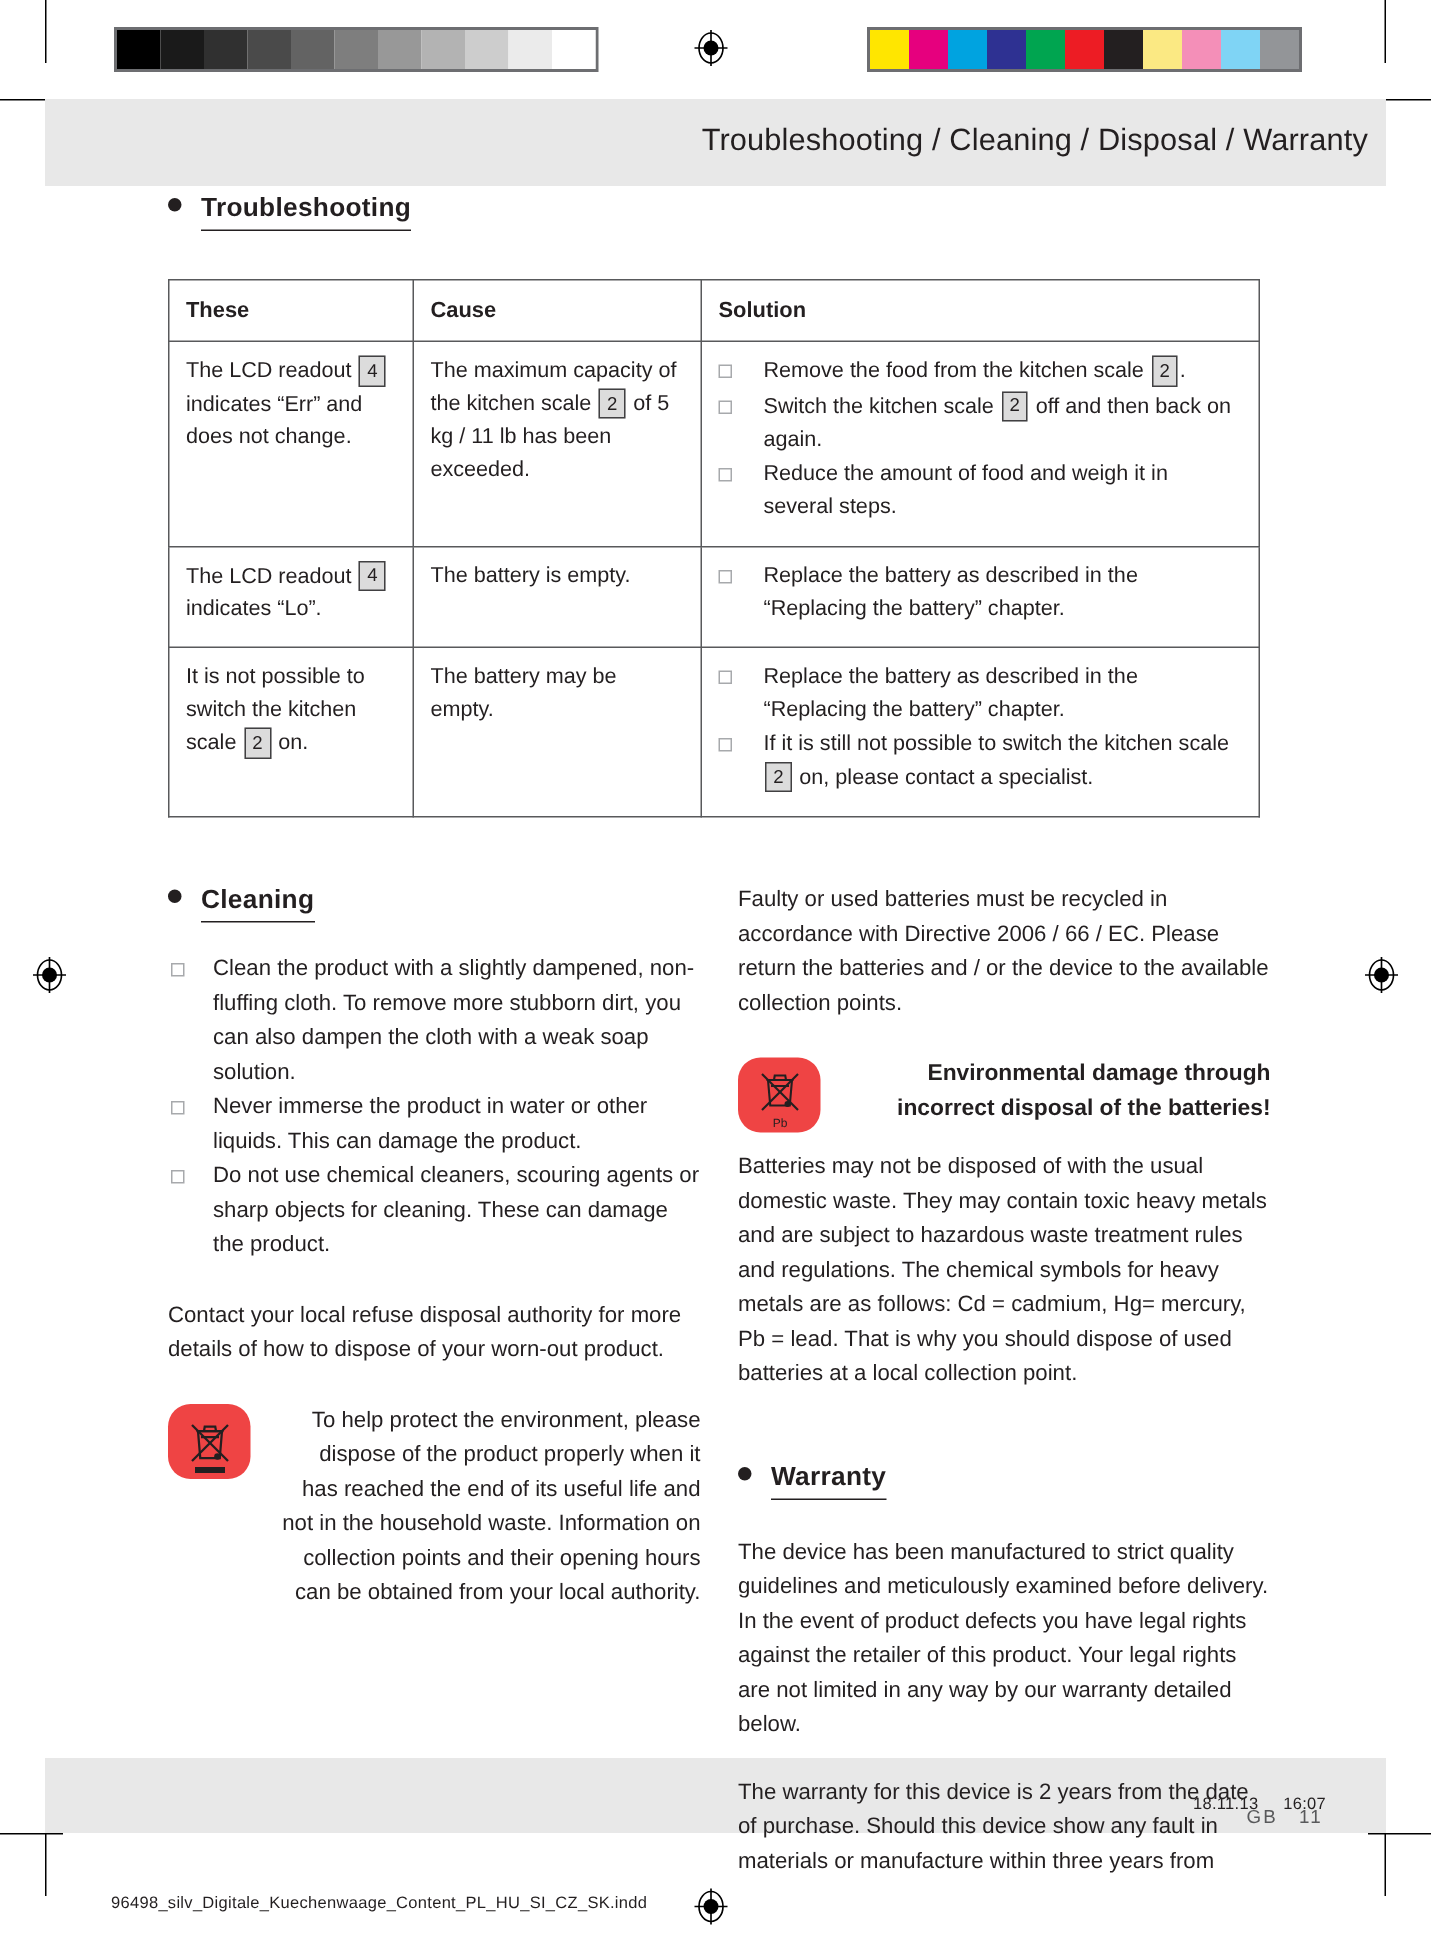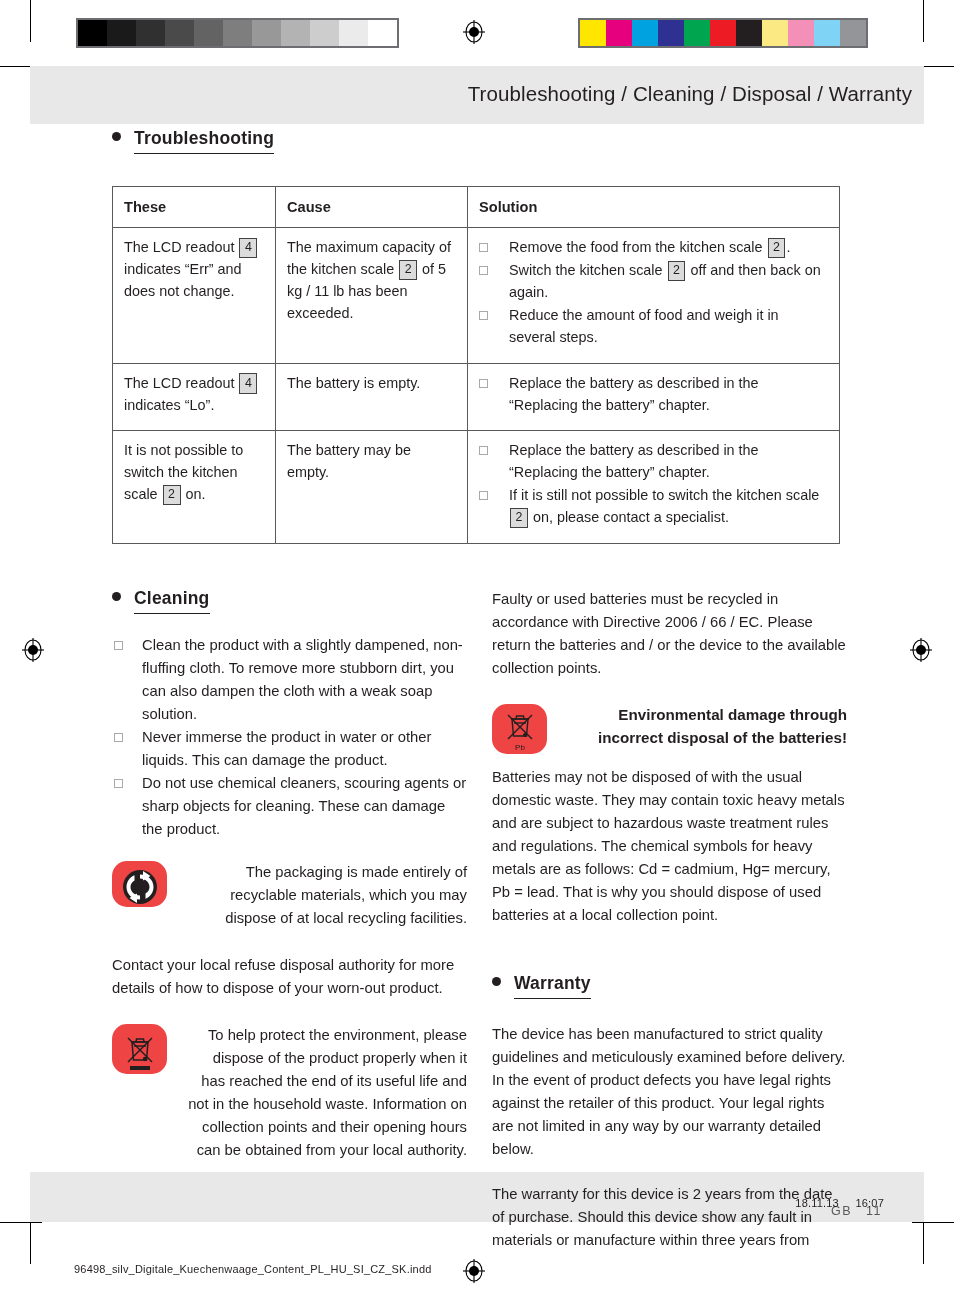--- a/index.html
+++ b/index.html
@@ -400,32 +400,20 @@
           <h2 class="section">Cleaning</h2>
         </div>
 
         <ul class="bullets" id="cleaning-list">
             <li>Clean the product with a slightly dampened, non-fluffing cloth. To remove more stubborn dirt, you can also dampen the cloth with a weak soap solution.</li>
             <li>Never immerse the product in water or other liquids. This can damage the product.</li>
             <li>Do not use chemical cleaners, scouring agents or sharp objects for cleaning. These can damage the product.</li>
           </ul>
 
 
-        <div class="iconrow">
-          <div class="iconbox">
-            <svg width="40" height="40" viewBox="0 0 40 40">
-              <circle cx="20" cy="20" r="17" fill="#231f20"></circle>
-              <path d="M20 7.5 C 28 7.5 33.5 13 33.5 20 C 33.5 25.5 30 30 25.5 31.8 L 25.5 26.5 C 28 25 29.5 22.8 29.5 20 C 29.5 15.2 25.4 11.5 20 11.5 Z" fill="#ffffff"></path>
-              <path d="M20 32.5 C 12 32.5 6.5 27 6.5 20 C 6.5 14.5 10 10 14.5 8.2 L 14.5 13.5 C 12 15 10.5 17.2 10.5 20 C 10.5 24.8 14.6 28.5 20 28.5 Z" fill="#ffffff"></path>
-              <path d="M23 4 L 30.5 9 L 23 13.5 Z" fill="#ffffff"></path>
-              <path d="M17 36 L 9.5 31 L 17 26.5 Z" fill="#ffffff"></path>
-            </svg>
-          </div>
-          <p class="body">The packaging is made entirely of recyclable materials, which you may dispose of at local recycling facilities.</p>
-        </div>
 
         <p class="body gap" style="margin-top:24px;">Contact your local refuse disposal authority for more details of how to dispose of your worn-out product.</p>
 
         <div class="iconrow" style="margin-top:24px;">
           <div class="iconbox tall">
             <svg width="38" height="42" viewBox="0 0 38 42">
               <g fill="none" stroke="#231f20" stroke-width="1.5">
                 <path d="M11 10 L 27 10 L 25.5 28 L 12.5 28 Z"></path>
                 <line x1="10" y1="10" x2="28" y2="10"></line>
                 <path d="M15 10 L 15.5 7 L 22.5 7 L 23 10"></path>

